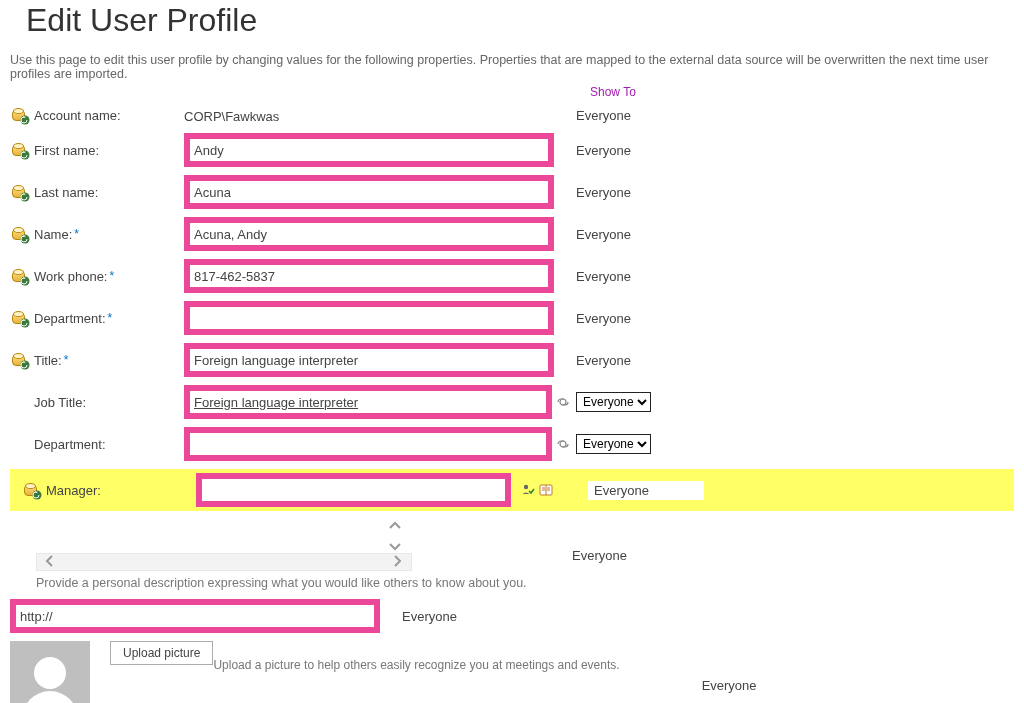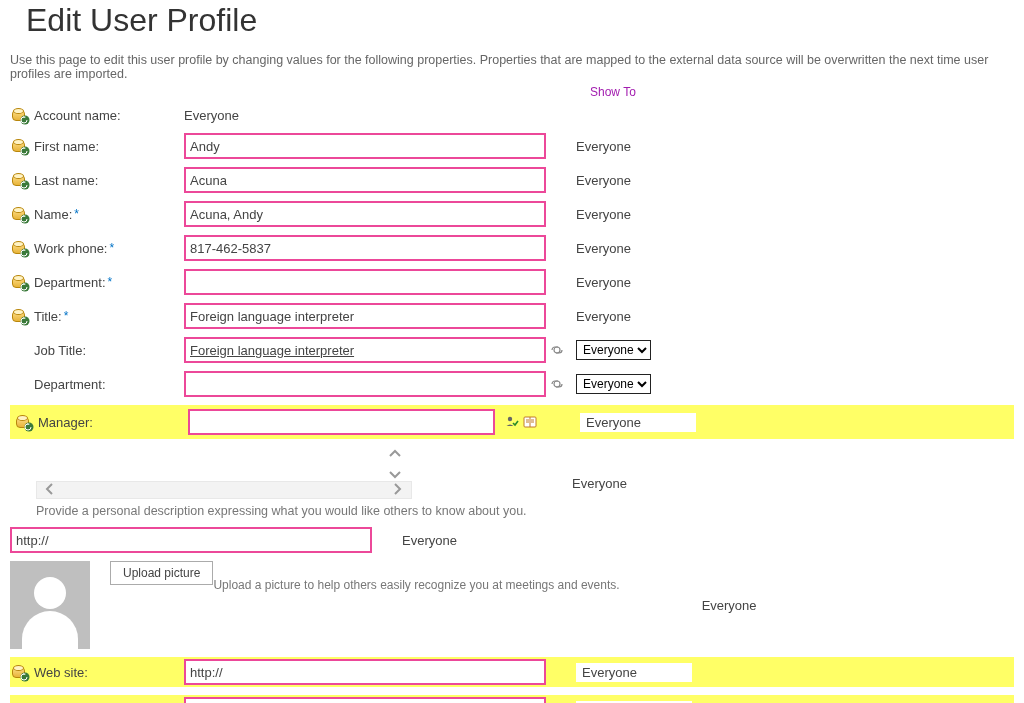--- a/index.html
+++ b/index.html
@@ -57,21 +57,21 @@
   }
   .cell-value {
     width: 388px;
     padding: 0 4px 0 0;
     display: flex;
     align-items: center;
   }
   .cell-value input[type="text"] {
     width: 350px;
     height: 20px;
-    border: 2px solid #ec4899;
+    border: 6px solid #ec4899;
     padding: 1px 4px;
     font-size: 13px;
     font-family: inherit;
     color: #444;
   }
   .cell-value .static {
     padding-top: 2px;
   }
   .underlined input[type="text"] {
     text-decoration: underline;
@@ -207,20 +207,23 @@
             <span class="arrow">
               <svg width="10" height="10">
                 <circle cx="5" cy="5" r="4.5" fill="#3a7a3a"></circle>
                 <path d="M4 2 a3 3 0 1 0 3 3" fill="none" stroke="#fff" stroke-width="1"></path>
                 <path d="M3 1 l1 2 l2 -1 z" fill="#fff"></path>
               </svg>
             </span>
           </span>
         <span>Account name:</span>
       </div>
+      <div class="cell-value">
+          <span class="static">CORP\Fawkwas</span>
+        </div>
       <div class="cell-show">Everyone</div>
     </div>
 
     <div class="row">
       <div class="cell-label">
         <span class="db-icon">
             <span class="cyl"></span>
             <span class="arrow">
               <svg width="10" height="10">
                 <circle cx="5" cy="5" r="4.5" fill="#3a7a3a"></circle>
@@ -378,21 +381,21 @@
             </span>
         </span>
       </div>
       <div class="cell-show">
         <select class="showto">
           <option>Everyone</option>
         </select>
       </div>
     </div>
 
-    <div class="row highlight manager" style="padding:4px 4px;">
+    <div class="row highlight manager" style="padding:4px 12px;">
       <div class="cell-label">
         <span class="db-icon">
             <span class="cyl"></span>
             <span class="arrow">
               <svg width="10" height="10">
                 <circle cx="5" cy="5" r="4.5" fill="#3a7a3a"></circle>
                 <path d="M4 2 a3 3 0 1 0 3 3" fill="none" stroke="#fff" stroke-width="1"></path>
                 <path d="M3 1 l1 2 l2 -1 z" fill="#fff"></path>
               </svg>
             </span>

